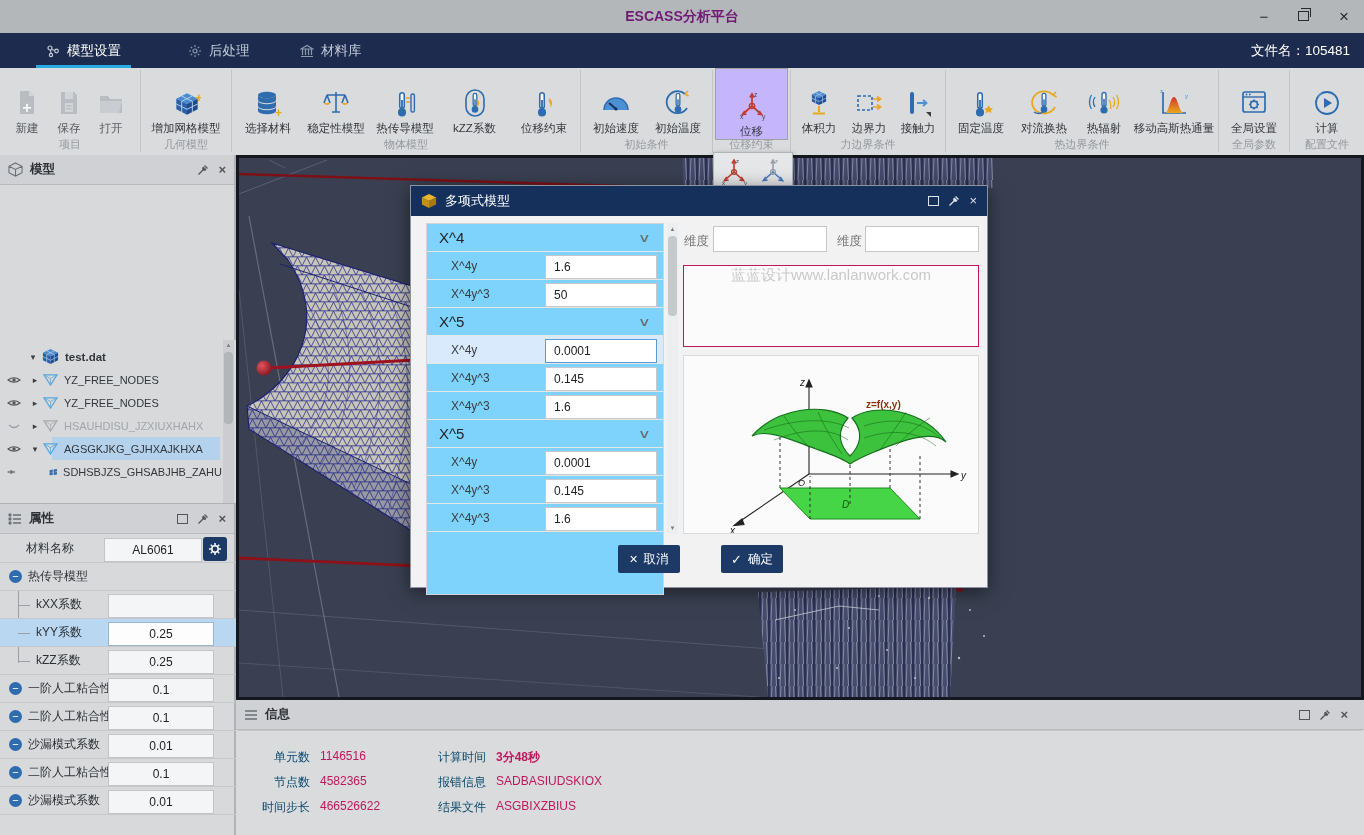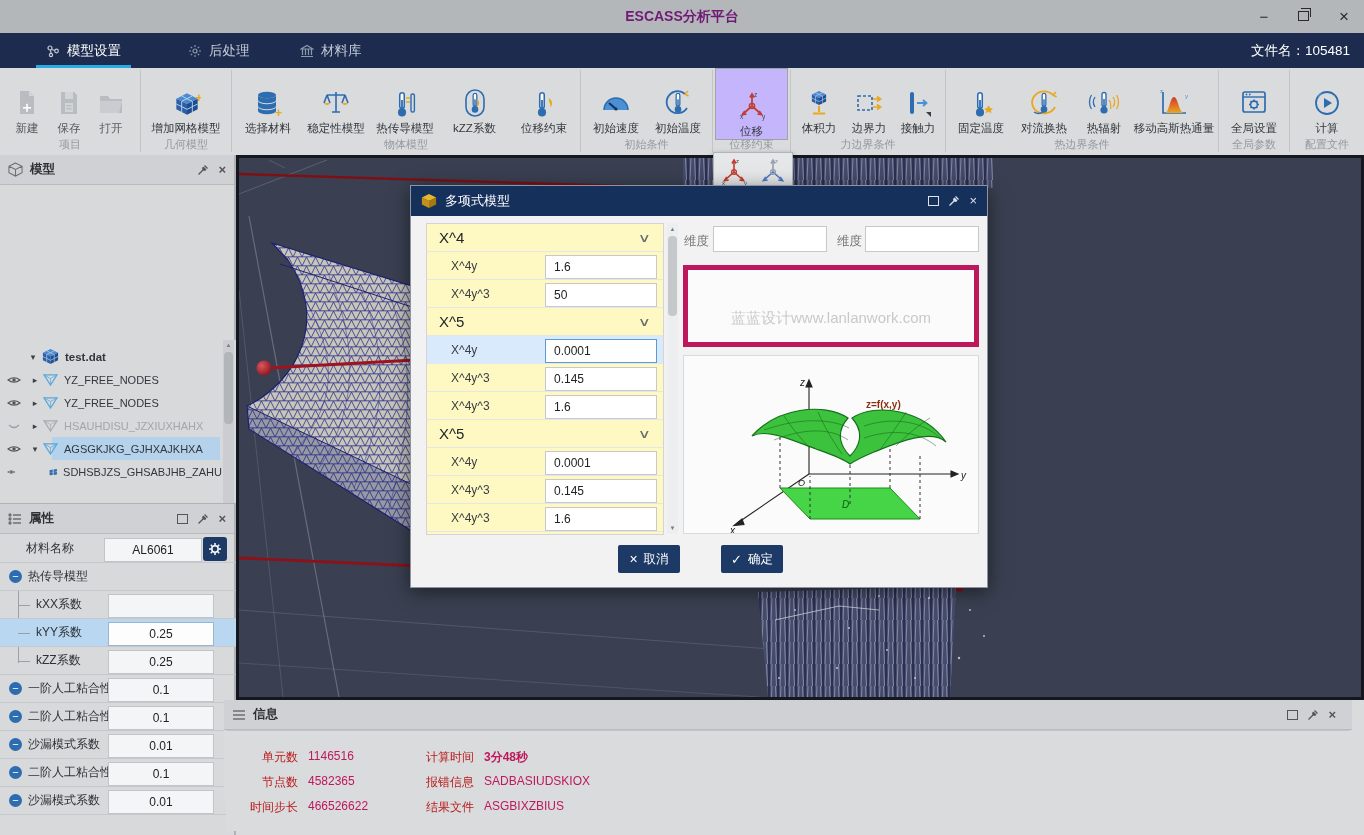--- a/index.html
+++ b/index.html
@@ -53,40 +53,40 @@
   .pin-input{position:absolute;left:108px;top:3px;width:100px;height:20px;border:1px solid #c2c4c7;background:#f4f5f6;font-size:12px;text-align:center;color:#222;font-family:"Liberation Sans",sans-serif;}
   .minus{width:13px;height:13px;border-radius:50%;background:#2e6cb0;color:#fff;font-size:11px;line-height:12px;text-align:center;margin:0 6px 0 9px;}
   
   .viewport{left:236px;top:155px;width:1128px;height:545px;background:#3a4051;border:3px solid #14171e;box-sizing:border-box;}
   .axispopup{left:713px;top:152px;width:78px;height:38px;background:#e6e7e9;border:1px solid #b2b5b8;box-shadow:0 2px 5px rgba(0,0,0,.4);display:flex;align-items:center;justify-content:space-around;}
   
   .dialog{left:410px;top:185px;width:578px;height:403px;background:#f2f2f3;box-shadow:0 4px 18px rgba(0,0,0,.5);border:1px solid #8d93a0;box-sizing:border-box;}
   .dlg-h{left:0;top:0;width:100%;height:30px;background:#16305c;display:flex;align-items:center;gap:8px;padding:0 10px;box-sizing:border-box;color:#fff;font-size:13px;}
   .dlg-h .ph-btn{color:#dfe3ea;}
   .dlg-h .maxbox{border-color:#dfe3ea;}
-  .dlist{left:15px;top:37px;width:238px;height:312px;background:#fef9c3;border:1px solid #d2d4d7;box-sizing:border-box;overflow:hidden;}
+  .dlist{left:15px;top:37px;width:238px;height:372px;background:#7dd3fc;border:1px solid #d2d4d7;box-sizing:border-box;overflow:hidden;}
   .drow{left:0;width:236px;height:28px;border-bottom:1px solid #e4e6e8;display:flex;align-items:center;box-sizing:border-box;}
   .drow.head{font-size:15px;color:#23262a;}
   .drow.head .hl2{margin-left:12px;}
   .drow .chev{position:absolute;right:14px;color:#6a6e73;font-size:12px;transform:scaleX(1.5);}
   .drow.val{font-size:12px;color:#3a3e43;}
   .drow.val .vl{margin-left:24px;}
   .dinput{position:absolute;left:118px;top:3px;width:100px;height:20px;border:1px solid #c6c8cb;background:#fff;font-size:12px;padding-left:8px;color:#222;font-family:"Liberation Sans",sans-serif;}
   .drow.sel2{background:#d8eafb;}
   .drow.sel2 .dinput{border-color:#5b9bd5;}
   .dimlbl{font-size:12.5px;color:#737373;top:47px;}
   .diminput{top:40px;width:114px;height:26px;border:1px solid #c6c8cb;background:#fff;box-sizing:border-box;}
-  .wmbox{left:272px;top:79px;width:296px;height:82px;background:#fbfbfc;border:5px solid #be185d;display:flex;align-items:flex-end;justify-content:center;box-sizing:border-box;}
+  .wmbox{left:272px;top:79px;width:296px;height:82px;background:#fbfbfc;border:1px solid #be185d;display:flex;justify-content:center;box-sizing:border-box;}
   .wmtext{font-size:15px;color:#c9c9c9;margin-bottom:14px;white-space:nowrap;}
   .plotbox{left:272px;top:169px;width:296px;height:179px;background:#fbfbfc;border:1px solid #d8dadc;box-sizing:border-box;}
   .dbtn{top:359px;width:62px;height:28px;background:#1d3a66;color:#fff;font-size:12.5px;display:flex;align-items:center;justify-content:center;gap:6px;border-radius:2px;cursor:default;}
   
-  .infopanel{left:224px;top:700px;width:1128px;height:99px;background:#d9dbdd;}
+  .infopanel{left:236px;top:700px;width:1128px;height:99px;background:#d9dbdd;}
   .info-body{left:2px;top:30px;width:1124px;height:100px;background:#d9dbdd;border-top:1px solid #c3c5c7;}
-  .ilabel{font-size:12px;color:#b91c1c;text-align:right;}
+  .ilabel{font-size:12px;color:#0c4a6e;text-align:right;}
   .ivalue{font-size:12px;color:#be185d;}
 </style>
 </head>
 <body>
 
 <svg width="0" height="0" style="position:absolute">
   <defs>
     <symbol id="sym-eye" viewBox="0 0 14 10">
       <path d="M1 5 Q7 0.5 13 5 Q7 9.5 1 5 Z" fill="none" stroke="currentColor" stroke-width="1.1"></path>
       <circle cx="7" cy="5" r="1.7" fill="currentColor"></circle>

